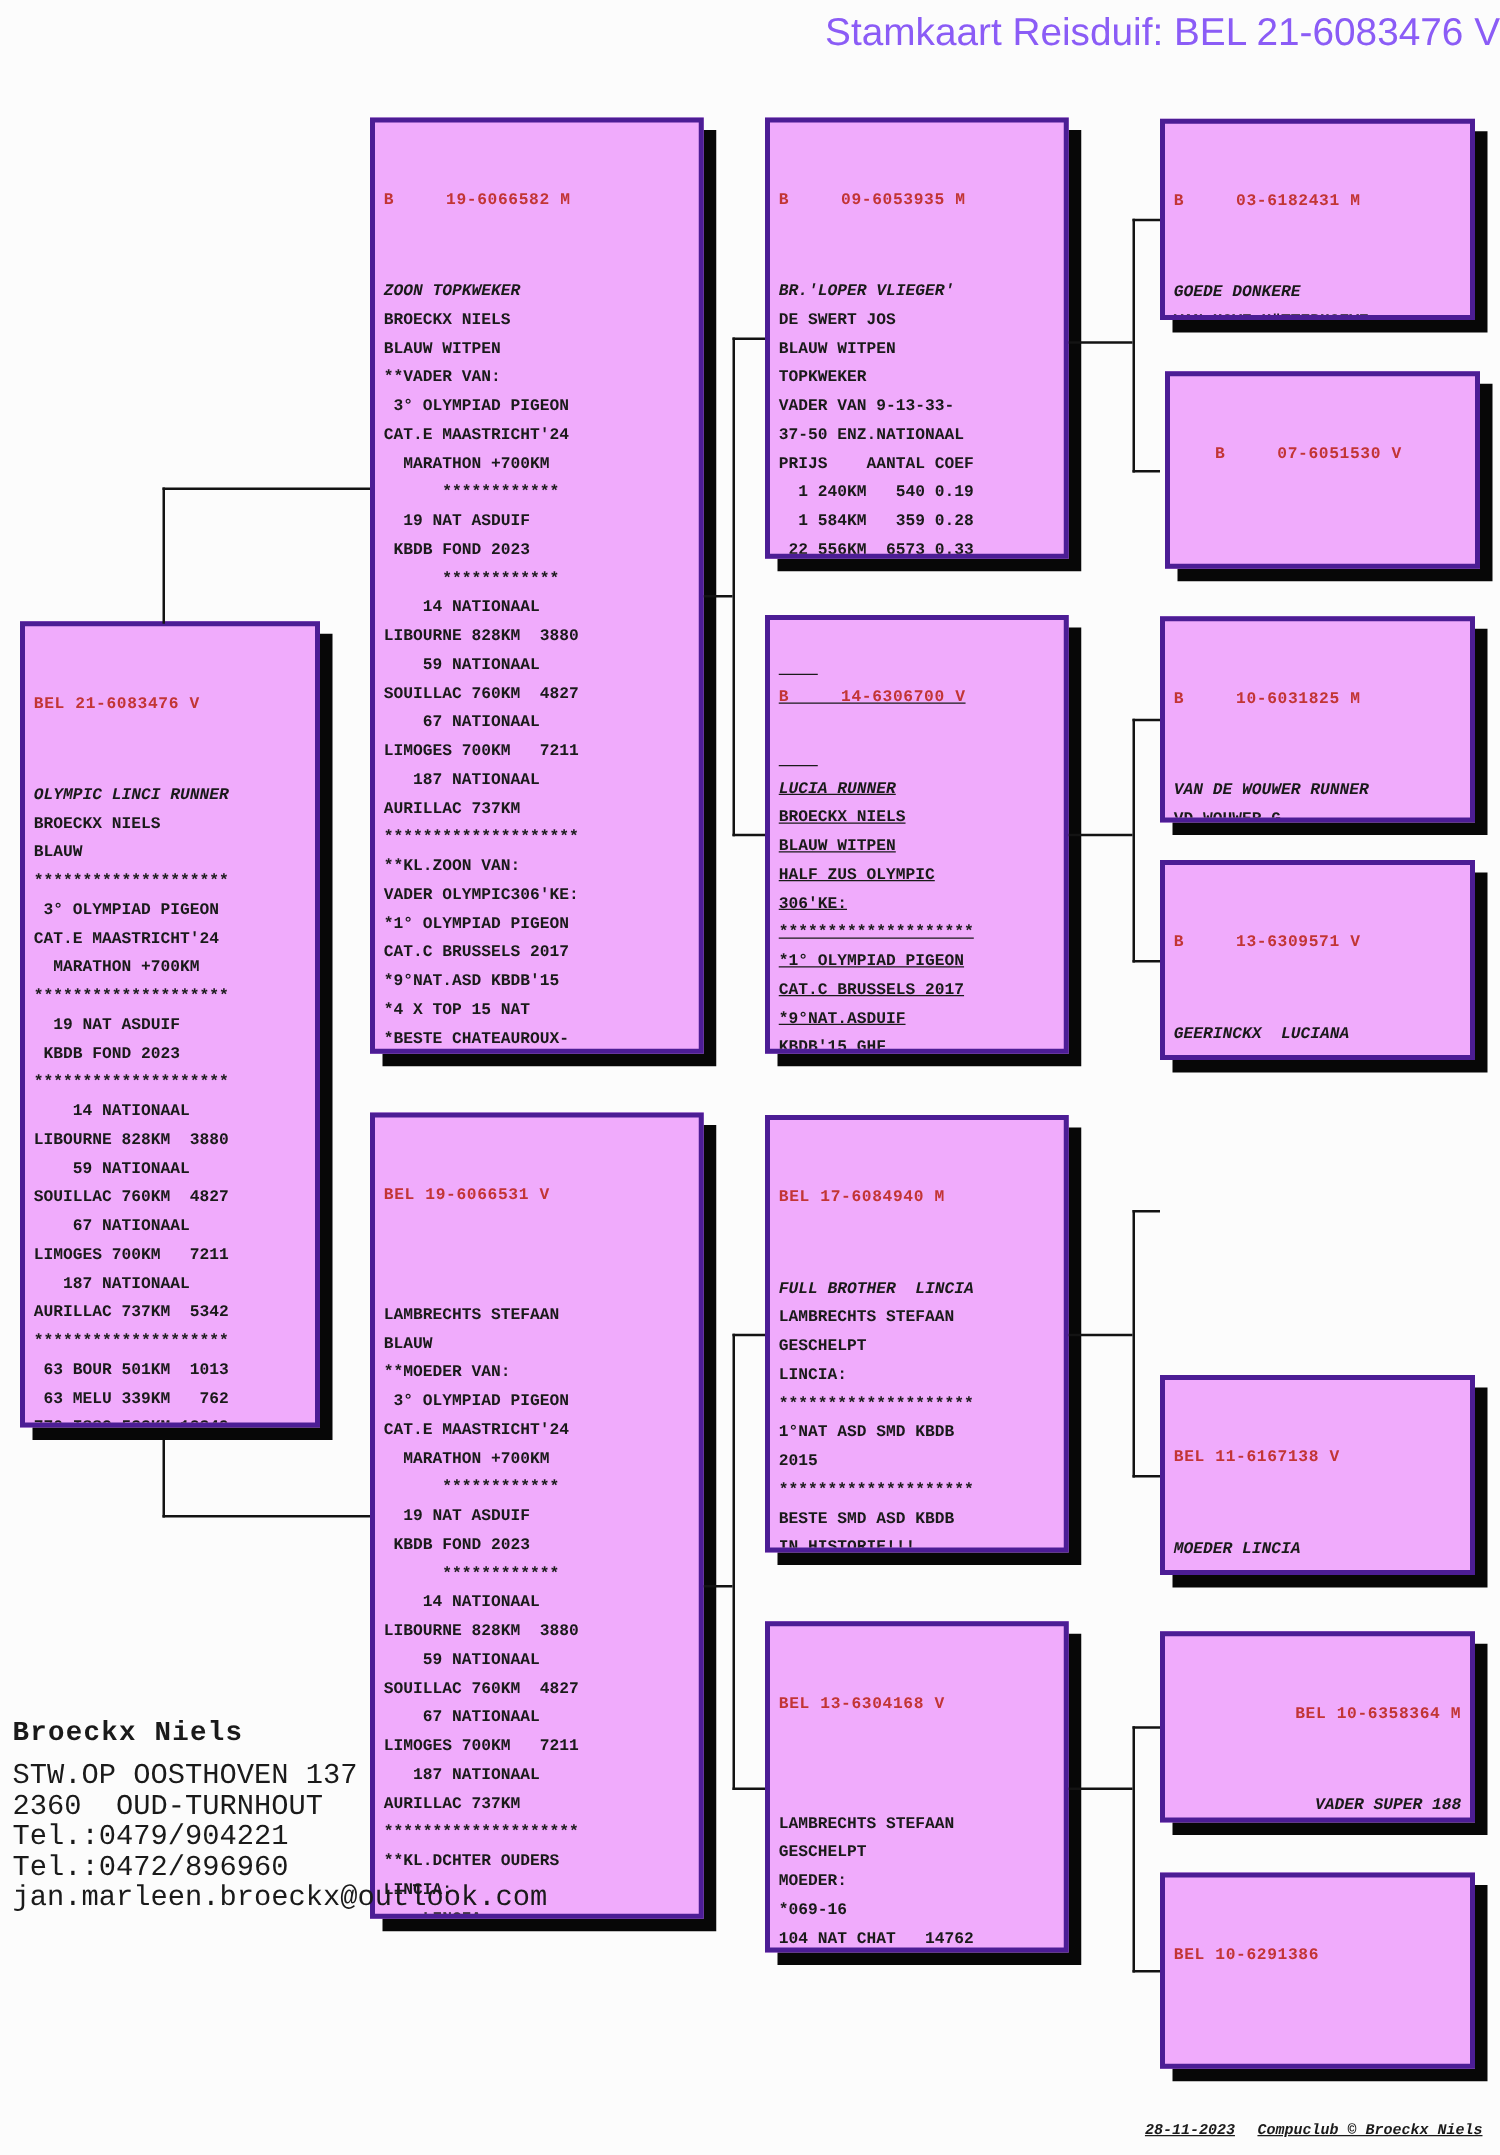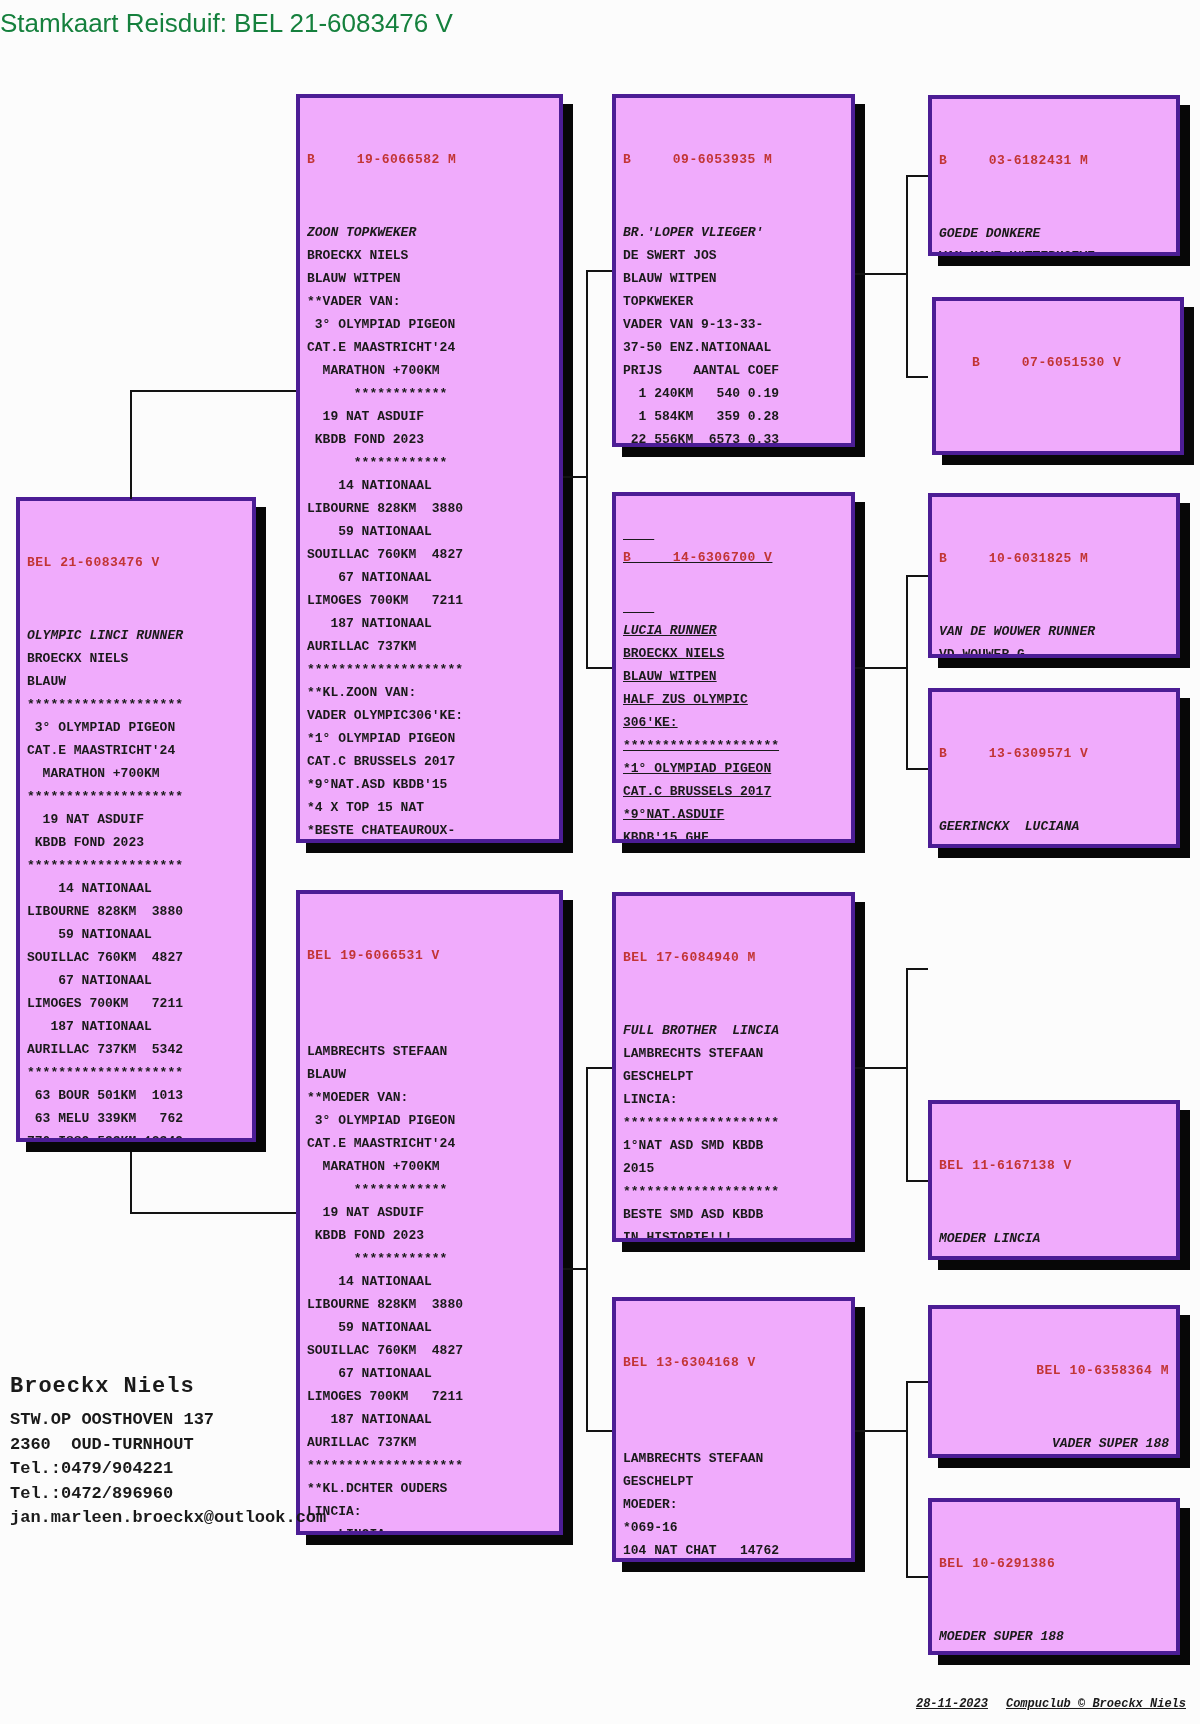--- a/index.html
+++ b/index.html
@@ -1,19 +1,19 @@
 <!DOCTYPE html>
 <html><head>
 <meta charset="utf-8">
 <style>
   html,body{margin:0;padding:0;background:#e8e8e8;}
   .page{position:relative;width:1200px;height:1724px;background:#fcfcfc;overflow:hidden;
         font-family:"Liberation Mono",monospace;color:#1a1a1a;}
-  .title{position:absolute;top:8px;left:0;width:100%;text-align:left;
-         font-family:"Liberation Sans",sans-serif;font-size:26px;letter-spacing:0px;color:#15803d;}
+  .title{position:absolute;top:8px;left:0;width:100%;text-align:right;
+         font-family:"Liberation Sans",sans-serif;font-size:31px;letter-spacing:0px;color:#8b5cf6;}
   .pbox{position:absolute;background:#f0abfc;border:4px solid #4c1d95;
         box-shadow:10px 10px 0 #070707;padding:4px 7px;box-sizing:border-box;
         font-size:13px;font-weight:bold;line-height:23px;white-space:pre;overflow:hidden;}
   .ring{color:#c23535;margin-bottom:4px;letter-spacing:0.5px;}
   .nm{font-style:italic;}
   .bl{}
   
   .b1 {left:16px; top:497px; width:240px;height:645px;}
   .b21{left:296px;top:94px;  width:267px;height:749px;}
   .b22{left:296px;top:890px; width:267px;height:645px;}
@@ -29,21 +29,21 @@
   .b46{left:928px;top:1100px;width:252px;height:160px;}
   .b47{left:928px;top:1305px;width:252px;height:153px;text-align:right;}
   .b48{left:928px;top:1498px;width:252px;height:157px;}
   
   .ln{position:absolute;background:#131313;}
   .lh{height:2px;}
   .lv{width:2px;}
   
   .breeder{position:absolute;left:10px;top:1374px;}
   .bname{font-size:22px;font-weight:bold;letter-spacing:1px;margin-bottom:9px;}
-  .aline{font-size:17px;font-weight:bold;line-height:24.5px;white-space:pre;}
+  .aline{font-size:23px;font-weight:normal;line-height:24.5px;white-space:pre;}
   
   .footer{position:absolute;right:14px;top:1697px;font-size:12px;font-weight:bold;
           font-style:italic;text-decoration:underline;}
   .footer .fd{margin-right:18px;}
 </style>
 </head>
 <body>
 
 <div class="page">
 
@@ -98,21 +98,20 @@
   <div class="pbox b46">
     <div class="ring">BEL 11-6167138 V</div>
     <div class="body"><div class="nm">MOEDER LINCIA</div><div class="bl">LINCIA:</div></div>
   </div>
   <div class="pbox b47">
     <div class="ring">BEL 10-6358364 M</div>
     <div class="body"><div class="nm">VADER SUPER 188</div><div class="bl">LAMBRECHTS STEFAAN</div></div>
   </div>
   <div class="pbox b48">
     <div class="ring">BEL 10-6291386</div>
-    <div class="body"><div class="nm">MOEDER SUPER 188</div><div class="bl">SUPER 188:</div></div>
   </div>
 
   <div class="ln lv" style="left:130px;top:390px;height:109px;"></div>
   <div class="ln lh" style="left:130px;top:390px;width:166px;"></div>
   <div class="ln lv" style="left:130px;top:1152px;height:62px;"></div>
   <div class="ln lh" style="left:130px;top:1212px;width:166px;"></div>
 
   <div class="ln lh" style="left:563px;top:476px;width:23px;"></div>
   <div class="ln lv" style="left:586px;top:270px;height:399px;"></div>
   <div class="ln lh" style="left:586px;top:270px;width:26px;"></div>

